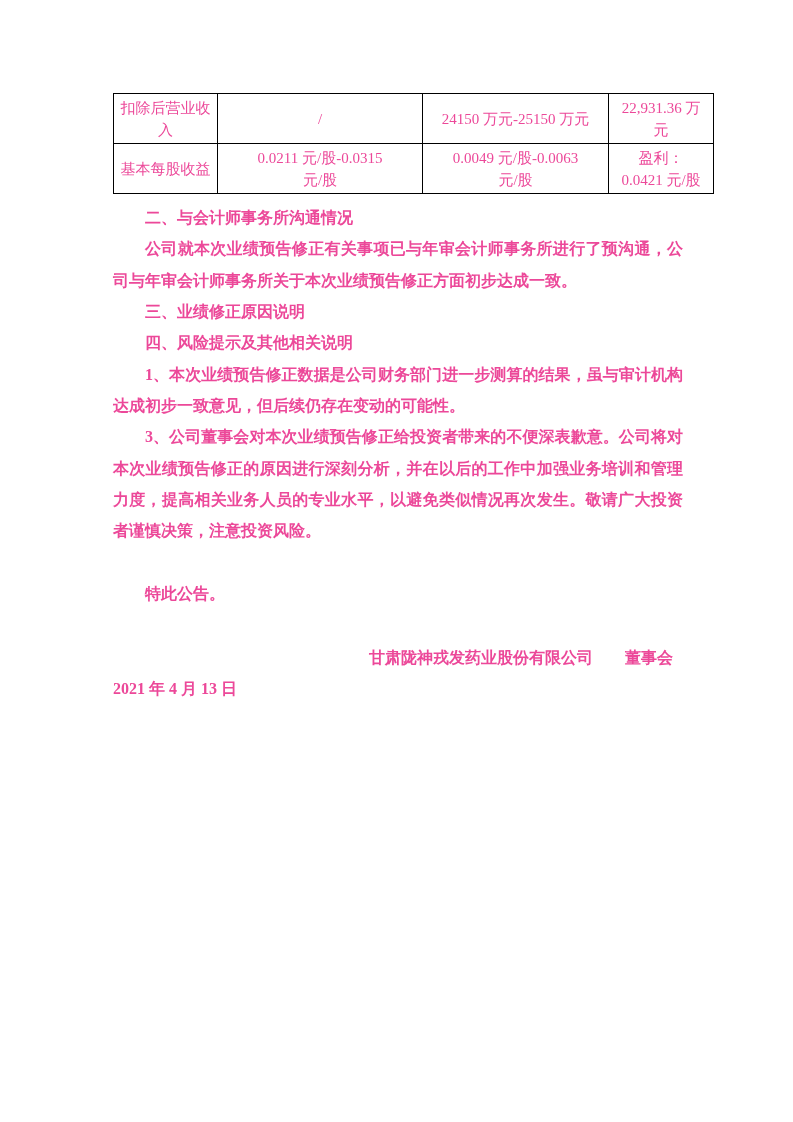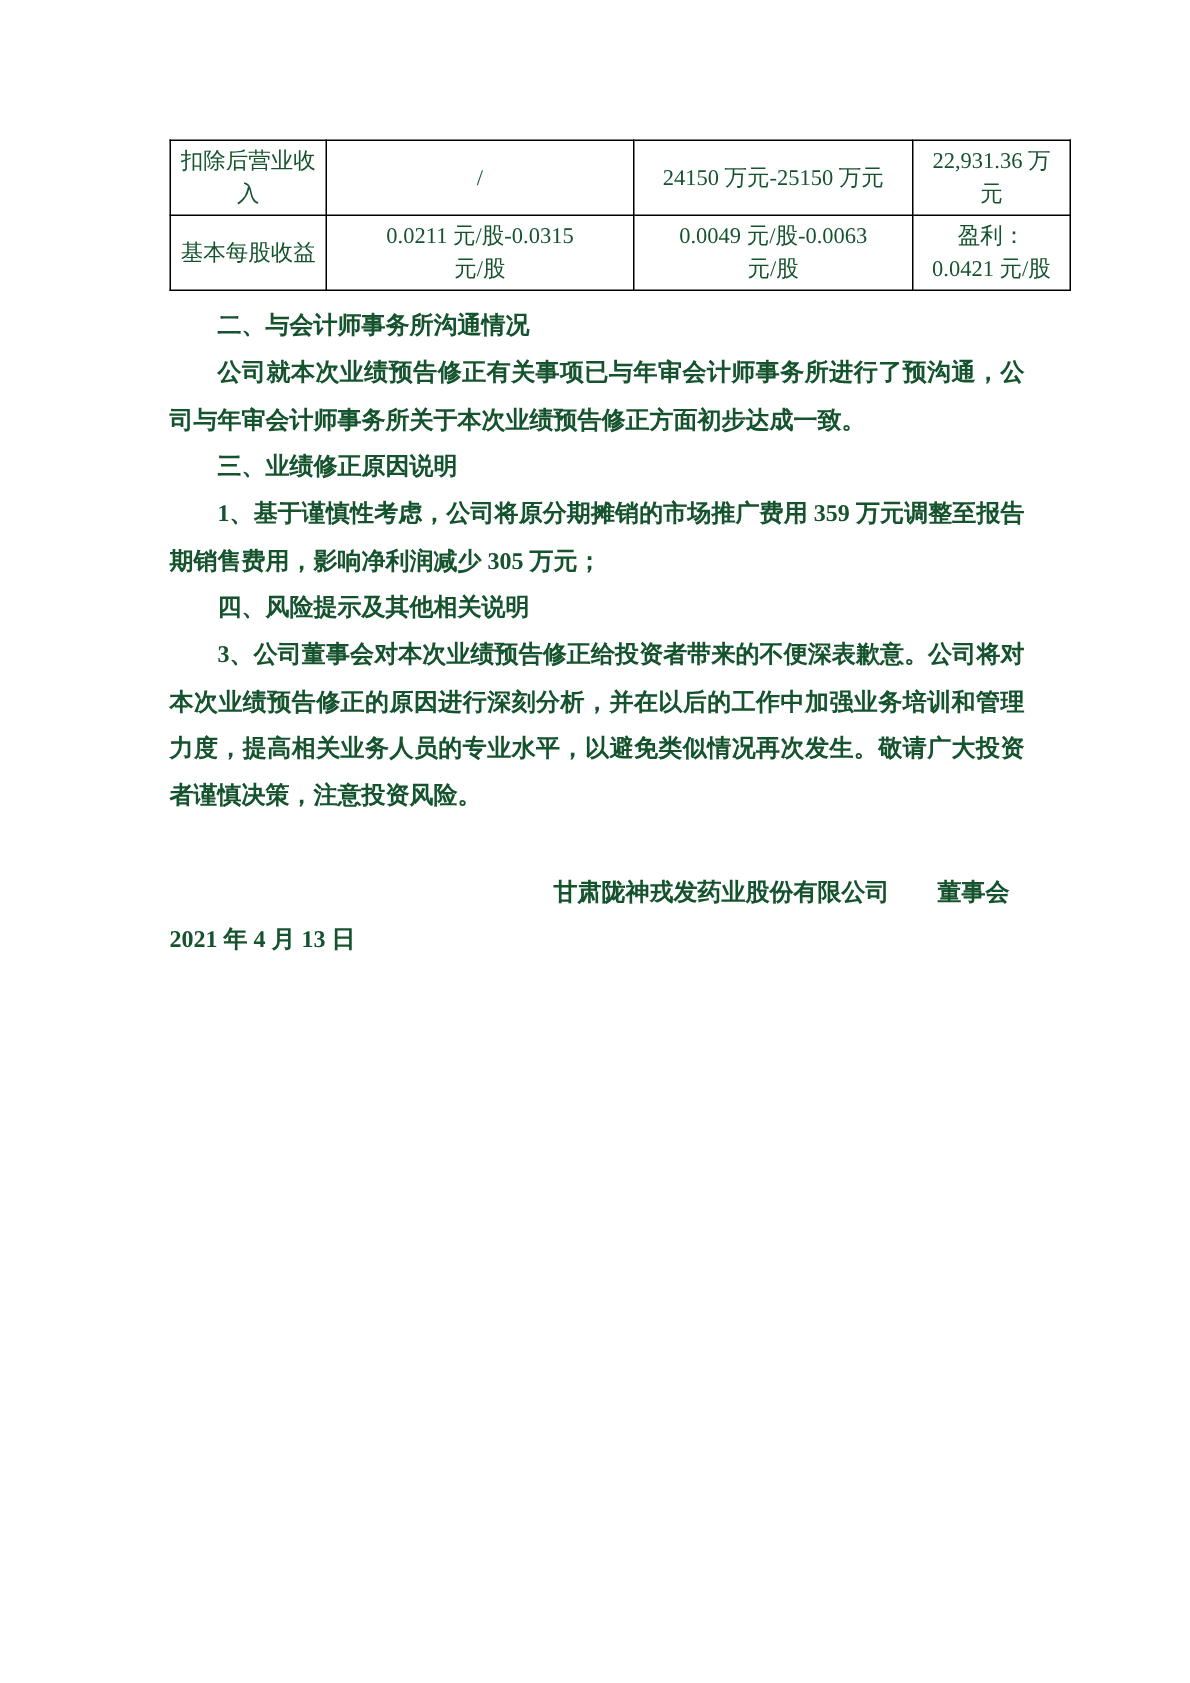--- a/index.html
+++ b/index.html
@@ -5,21 +5,21 @@
   html, body {
     margin: 0;
     padding: 0;
     background: #ffffff;
   }
   .page {
     position: relative;
     width: 793px;
     height: 1122px;
     background: #ffffff;
-    color: #14532d;
+    color: #ec4899;
     font-family: "Liberation Serif", "DejaVu Serif", serif;
     box-sizing: border-box;
     padding: 93px 110px 0 113px;
     overflow: hidden;
   }
   
   table.results {
     border-collapse: collapse;
     table-layout: fixed;
     width: 600px;
@@ -93,23 +93,24 @@
       </tr>
     </tbody>
   </table>
 
   <div class="content">
 
     <h3>二、与会计师事务所沟通情况</h3>
     <p>公司就本次业绩预告修正有关事项已与年审会计师事务所进行了预沟通，公司与年审会计师事务所关于本次业绩预告修正方面初步达成一致。</p>
 
     <h3>三、业绩修正原因说明</h3>
-    <p>1、基于谨慎性考虑，公司将原分期摊销的市场推广费用 359 万元调整至报告期销售费用，影响净利润减少 305 万元；</p>
 
     <h3>四、风险提示及其他相关说明</h3>
+    <p>1、本次业绩预告修正数据是公司财务部门进一步测算的结果，虽与审计机构达成初步一致意见，但后续仍存在变动的可能性。</p>
     <p>3、公司董事会对本次业绩预告修正给投资者带来的不便深表歉意。公司将对本次业绩预告修正的原因进行深刻分析，并在以后的工作中加强业务培训和管理力度，提高相关业务人员的专业水平，以避免类似情况再次发生。敬请广大投资者谨慎决策，注意投资风险。</p>
 
+    <p class="closing">特此公告。</p>
 
     <p class="sign-company">甘肃陇神戎发药业股份有限公司　　董事会</p>
     <p class="sign-date">2021 年 4 月 13 日</p>
 
   </div>
 </div>
 
 </body></html>

